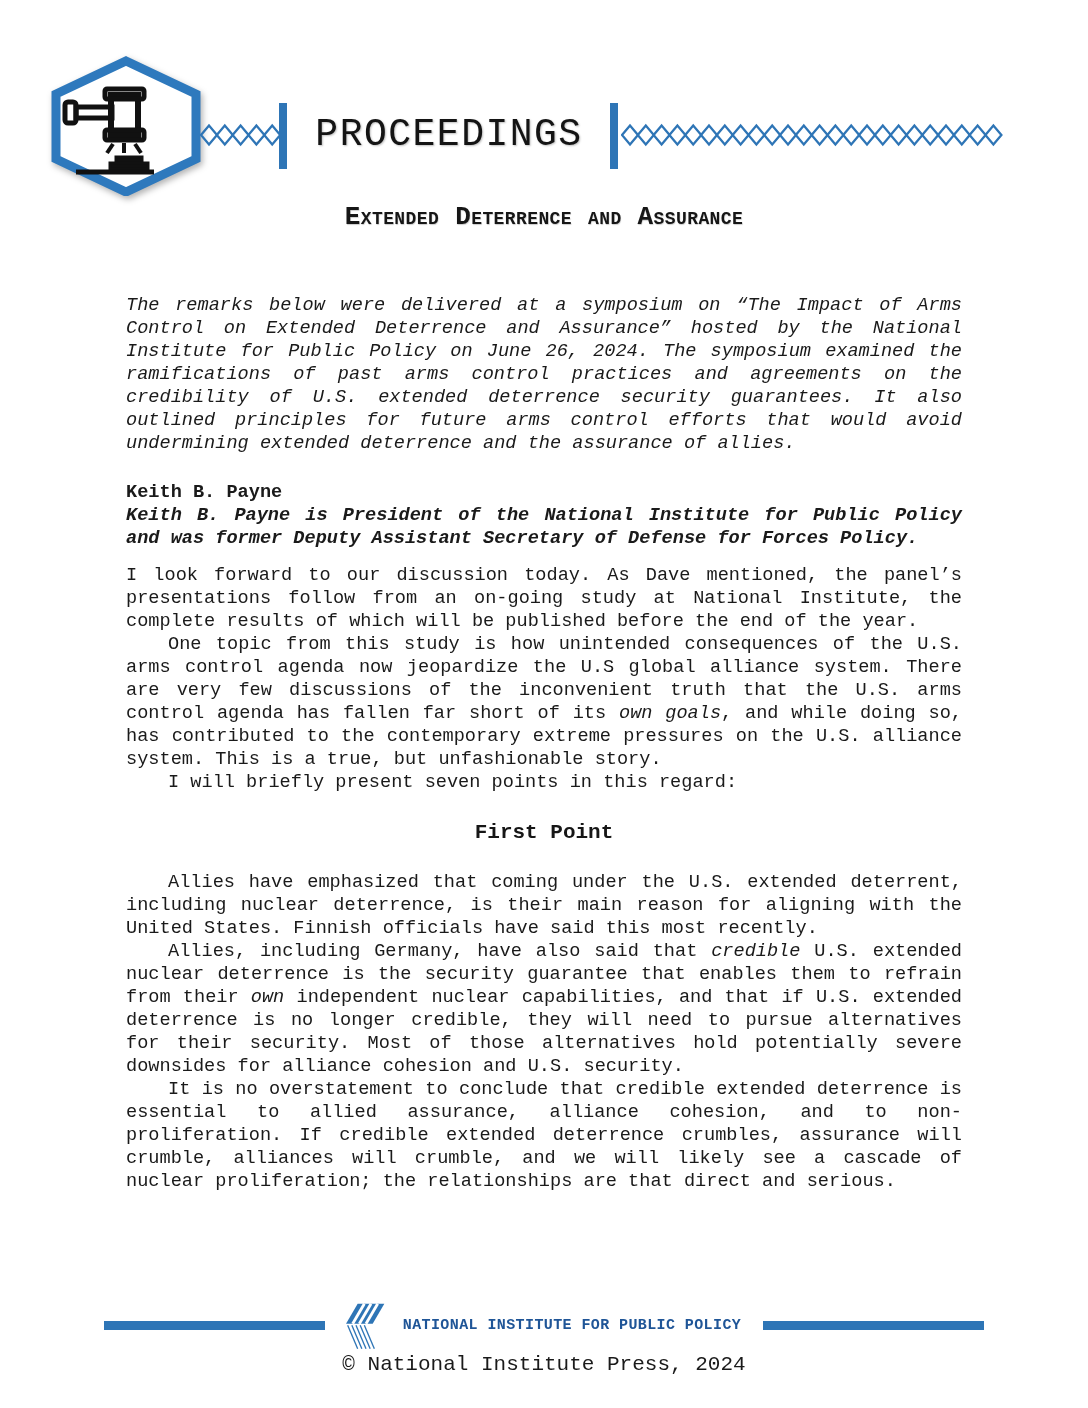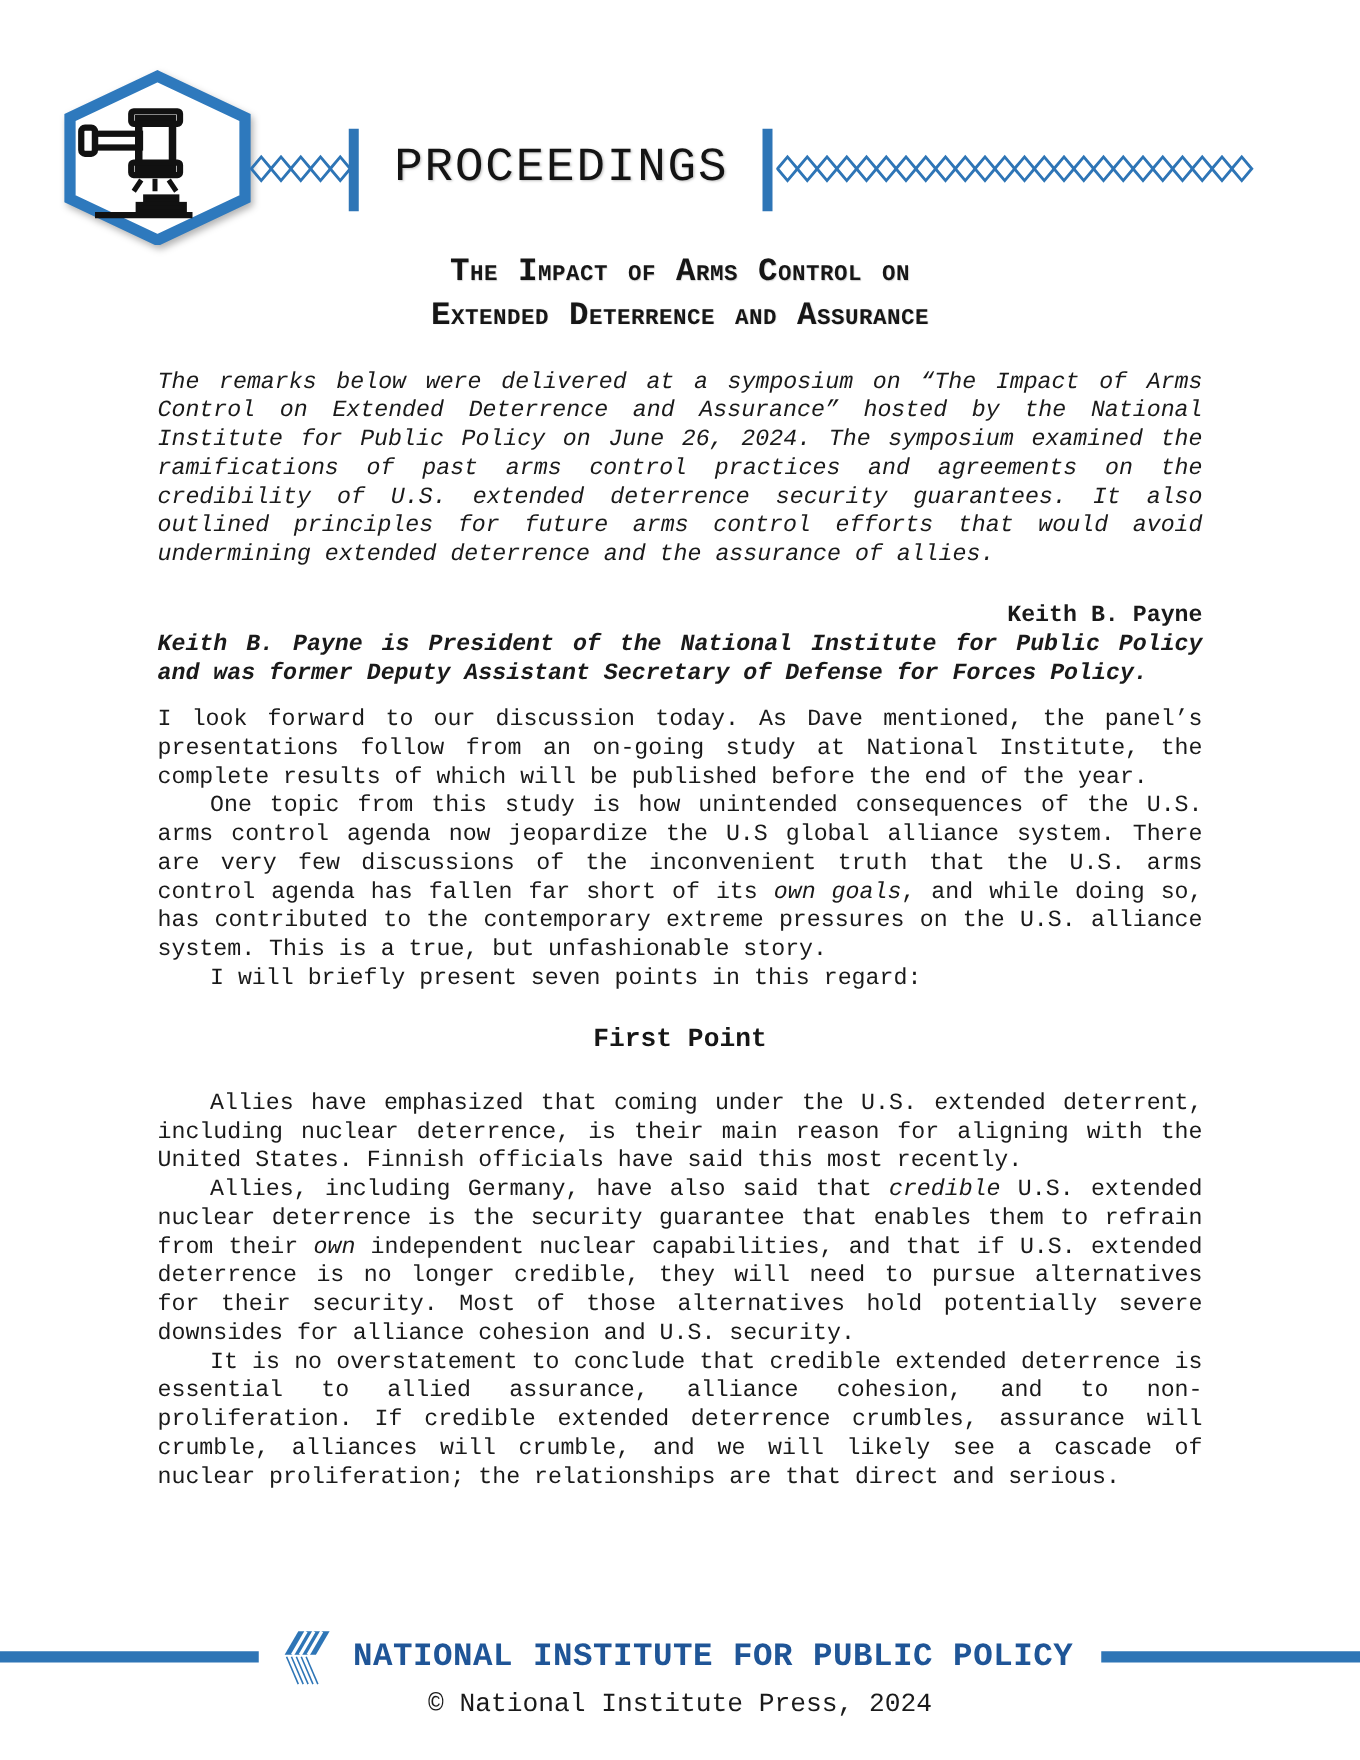--- a/index.html
+++ b/index.html
@@ -75,21 +75,21 @@
     left: 126px;
     width: 836px;
     font-size: 18.6px;
     line-height: 23px;
   }
   .intro-abstract {
     margin: 0 0 26px 0;
     font-style: italic;
     text-align: justify;
   }
-  .speaker-name { margin: 0; font-weight: bold; text-align: right; }
+  .speaker-name { margin: 0; font-weight: bold; }
   .speaker-bio  { margin: 0 0 14px 0; font-weight: bold; font-style: italic; text-align: justify; }
   .para { margin: 0; text-align: justify; }
   .para.indent { text-indent: 42px; }
   .section-heading {
     margin: 27px 0 27px 0;
     text-align: center;
     font-size: 21px;
     font-weight: bold;
     color: #161616;
   }
@@ -107,21 +107,21 @@
   }
   .footer-rule {
     width: 221px;
     height: 9px;
     background: #2e75b6;
   }
   .footer-rule.left  { margin-right: 16px; }
   .footer-rule.right { margin-left: 22px; }
   .nipp-logo { margin-right: 12px; margin-top: 4px; }
   .footer-org {
-    font-size: 26px;
+    font-size: 15px;
     font-weight: bold;
     color: #1f5597;
     letter-spacing: 0.4px;
     white-space: nowrap;
   }
   .copyright {
     position: absolute;
     bottom: 32px;
     left: 0;
     right: 0;
@@ -187,21 +187,20 @@
       <path d="M 269.6 12 L 277.6 2.5 L 285.6 12 L 277.6 21.5 Z"></path>
       <path d="M 285.40000000000003 12 L 293.40000000000003 2.5 L 301.40000000000003 12 L 293.40000000000003 21.5 Z"></path>
       <path d="M 301.2 12 L 309.2 2.5 L 317.2 12 L 309.2 21.5 Z"></path>
       <path d="M 317 12 L 325 2.5 L 333 12 L 325 21.5 Z"></path>
       <path d="M 332.8 12 L 340.8 2.5 L 348.8 12 L 340.8 21.5 Z"></path>
       <path d="M 348.6 12 L 356.6 2.5 L 364.6 12 L 356.6 21.5 Z"></path>
       <path d="M 364.40000000000003 12 L 372.40000000000003 2.5 L 380.40000000000003 12 L 372.40000000000003 21.5 Z"></path>
     </svg>
 
   <div class="doc-title">
-    <div>The Impact of Arms Control on</div>
     <div>Extended Deterrence and Assurance</div>
   </div>
 
   <div class="content">
     <p class="intro-abstract">The remarks below were delivered at a symposium on “The Impact of Arms Control on Extended Deterrence and Assurance” hosted by the National Institute for Public Policy on June 26, 2024. The symposium examined the ramifications of past arms control practices and agreements on the credibility of U.S. extended deterrence security guarantees. It also outlined principles for future arms control efforts that would avoid undermining extended deterrence and the assurance of allies.</p>
 
     <p class="speaker-name">Keith B. Payne</p>
     <p class="speaker-bio">Keith B. Payne is President of the National Institute for Public Policy and was former Deputy Assistant Secretary of Defense for Forces Policy.</p>
 
     <div>

